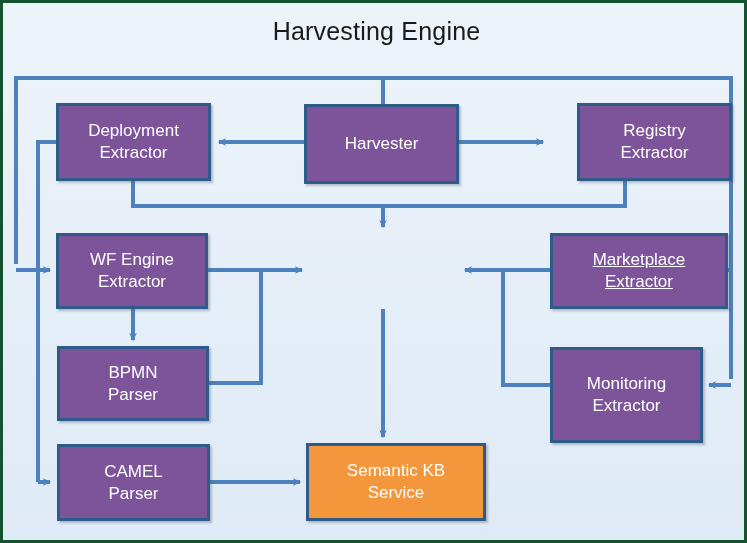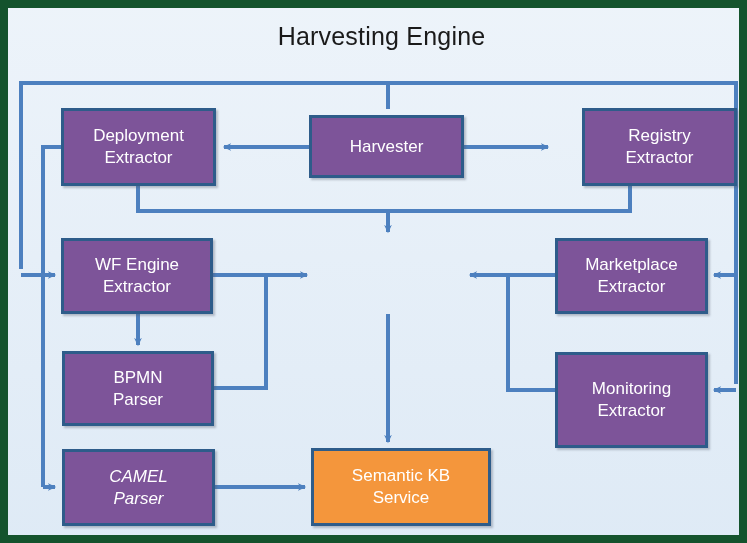--- a/index.html
+++ b/index.html
@@ -1,21 +1,21 @@
 <!DOCTYPE html>
 <html><head>
 <meta charset="utf-8">
 <style>
   html,body{margin:0;padding:0;background:#ffffff;}
   #stage{
     position:relative;
     width:747px;height:543px;
     background:#e3edf7;
     box-sizing:border-box;
-    border:8px solid #14532d;
+    border:3px solid #14532d;
     overflow:hidden;
     font-family:"Liberation Sans", sans-serif;
   }
   #stage::after{
     content:"";position:absolute;inset:0;pointer-events:none;
     background:linear-gradient(180deg,rgba(255,255,255,.35),rgba(209,226,242,.25));
   }
   #title{
     position:absolute;left:0;top:14px;width:747px;
     text-align:center;
@@ -89,51 +89,51 @@
 
       <path d="M207,479 L297,479" marker-end="url(#ah)"></path>
     </g>
   </svg>
 
   <div class="node purple" style="left:53px;top:100px;width:155px;height:78px;">
     <span>Deployment
 Extractor</span>
   </div>
 
-  <div class="node purple" style="left:301px;top:107px;width:155px;height:63px;">
+  <div class="node purple" style="left:301px;top:101px;width:155px;height:80px;">
     <span>Harvester</span>
   </div>
 
   <div class="node purple" style="left:574px;top:100px;width:155px;height:78px;">
     <span>Registry
 Extractor</span>
   </div>
 
   <div class="node purple" style="left:53px;top:230px;width:152px;height:76px;">
     <span>WF Engine
 Extractor</span>
   </div>
 
 
-  <div class="node purple" style="left:547px;top:230px;width:153px;height:76px;">
+  <div class="node purple" style="left:547px;top:230px;width:178px;height:76px;text-decoration:underline;">
     <span>Marketplace
 Extractor</span>
   </div>
 
   <div class="node purple" style="left:54px;top:343px;width:152px;height:75px;">
     <span>BPMN
 Parser</span>
   </div>
 
   <div class="node purple" style="left:547px;top:344px;width:153px;height:96px;">
     <span>Monitoring
 Extractor</span>
   </div>
 
-  <div class="node purple" style="left:54px;top:441px;width:153px;height:77px;font-style:italic;">
+  <div class="node purple" style="left:54px;top:441px;width:153px;height:77px;">
     <span>CAMEL
 Parser</span>
   </div>
 
   <div class="node orange" style="left:303px;top:440px;width:180px;height:78px;">
     <span>Semantic KB
 Service</span>
   </div>
 
 </div>

